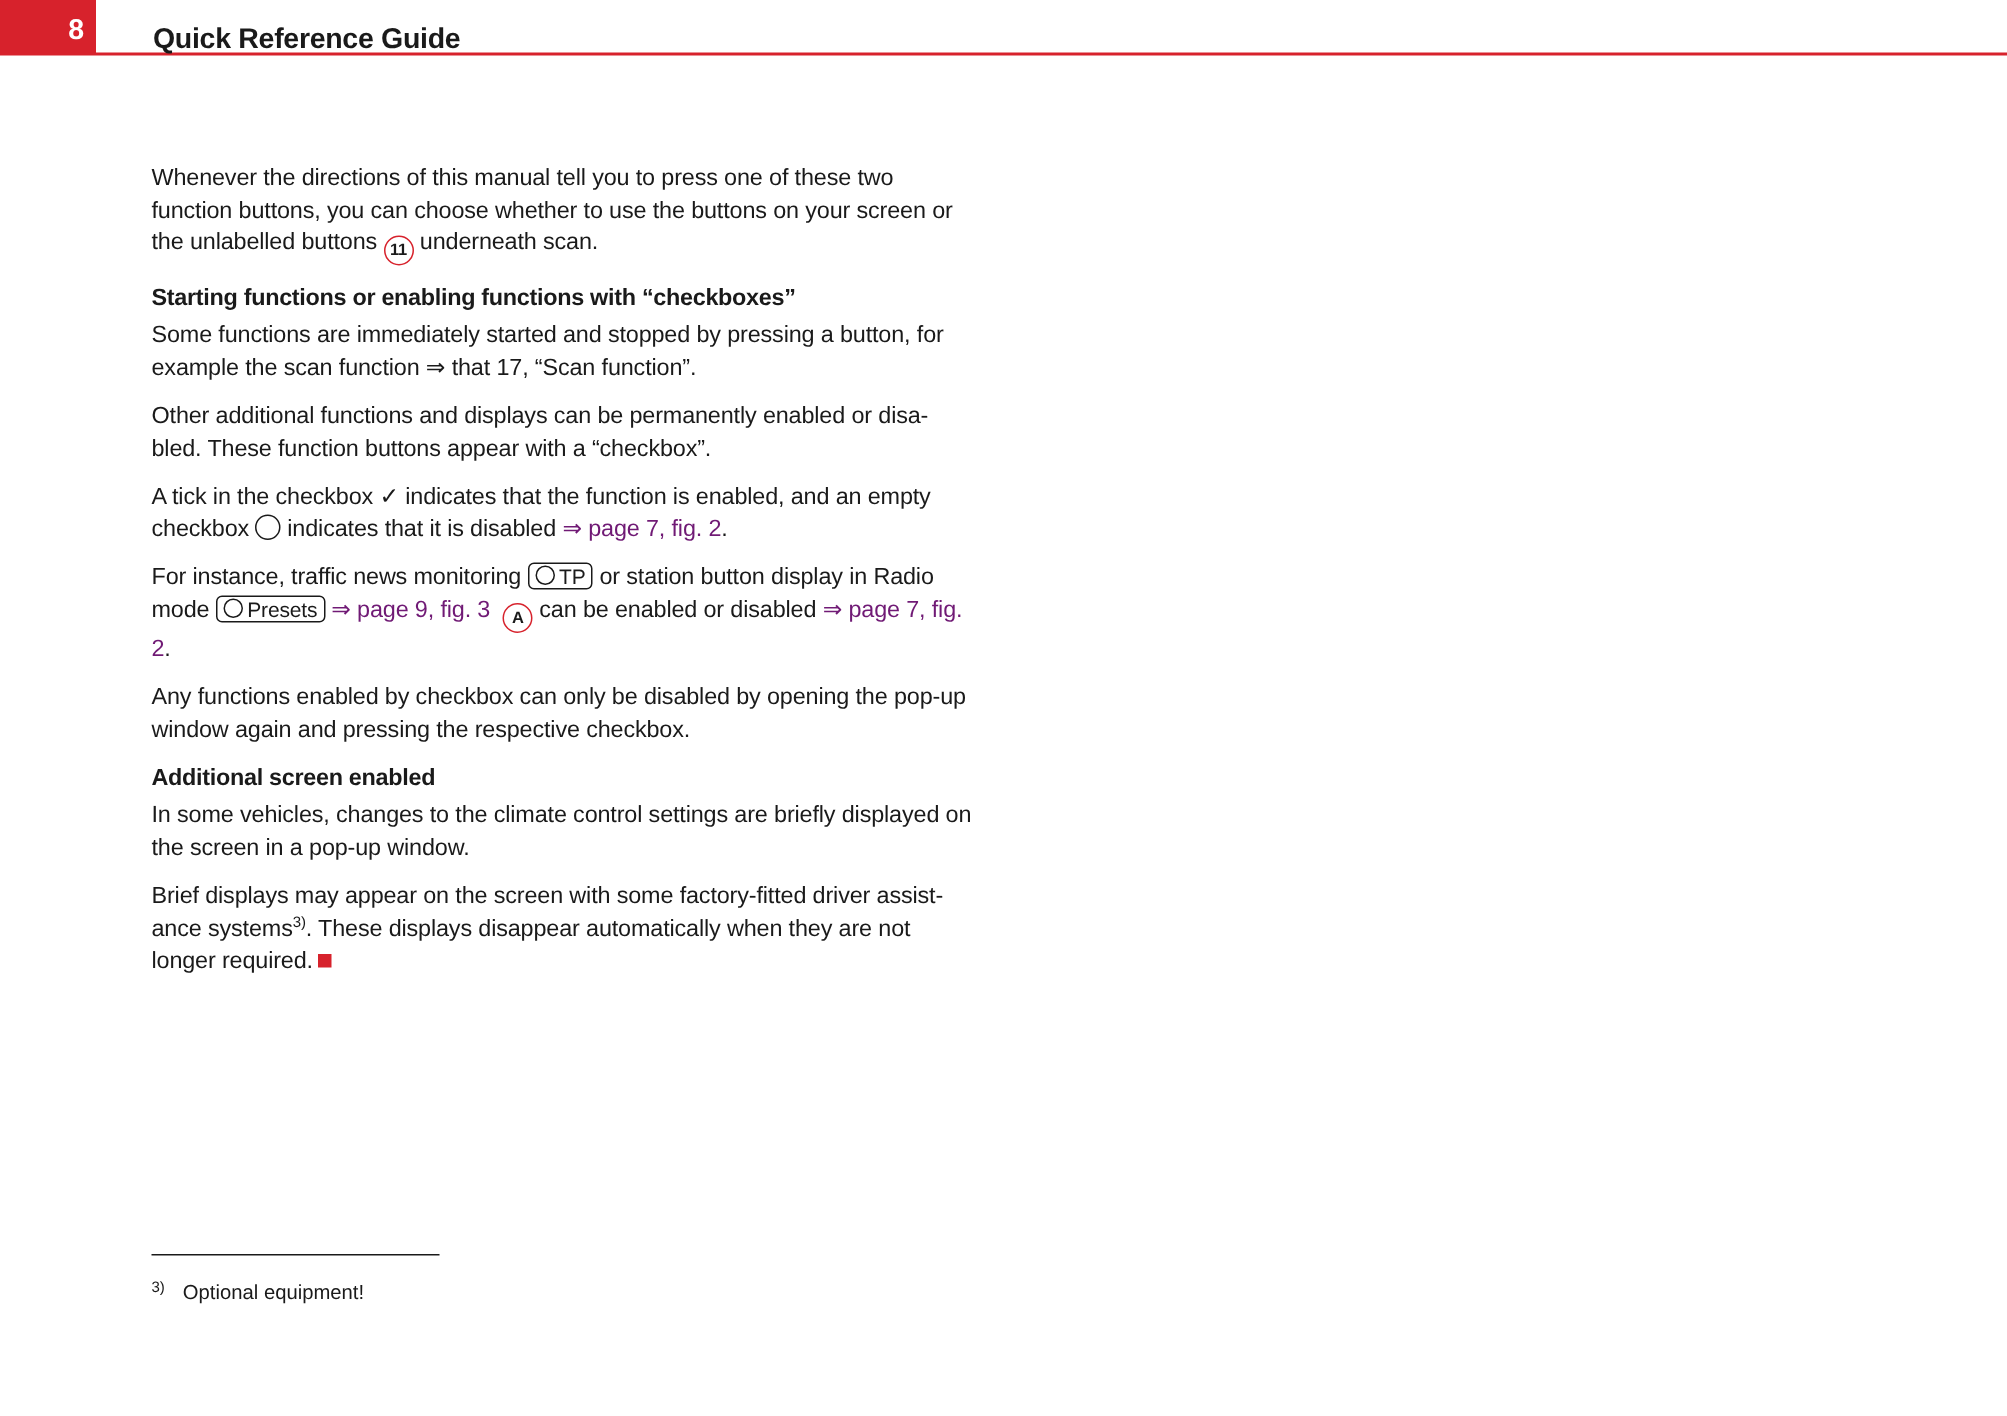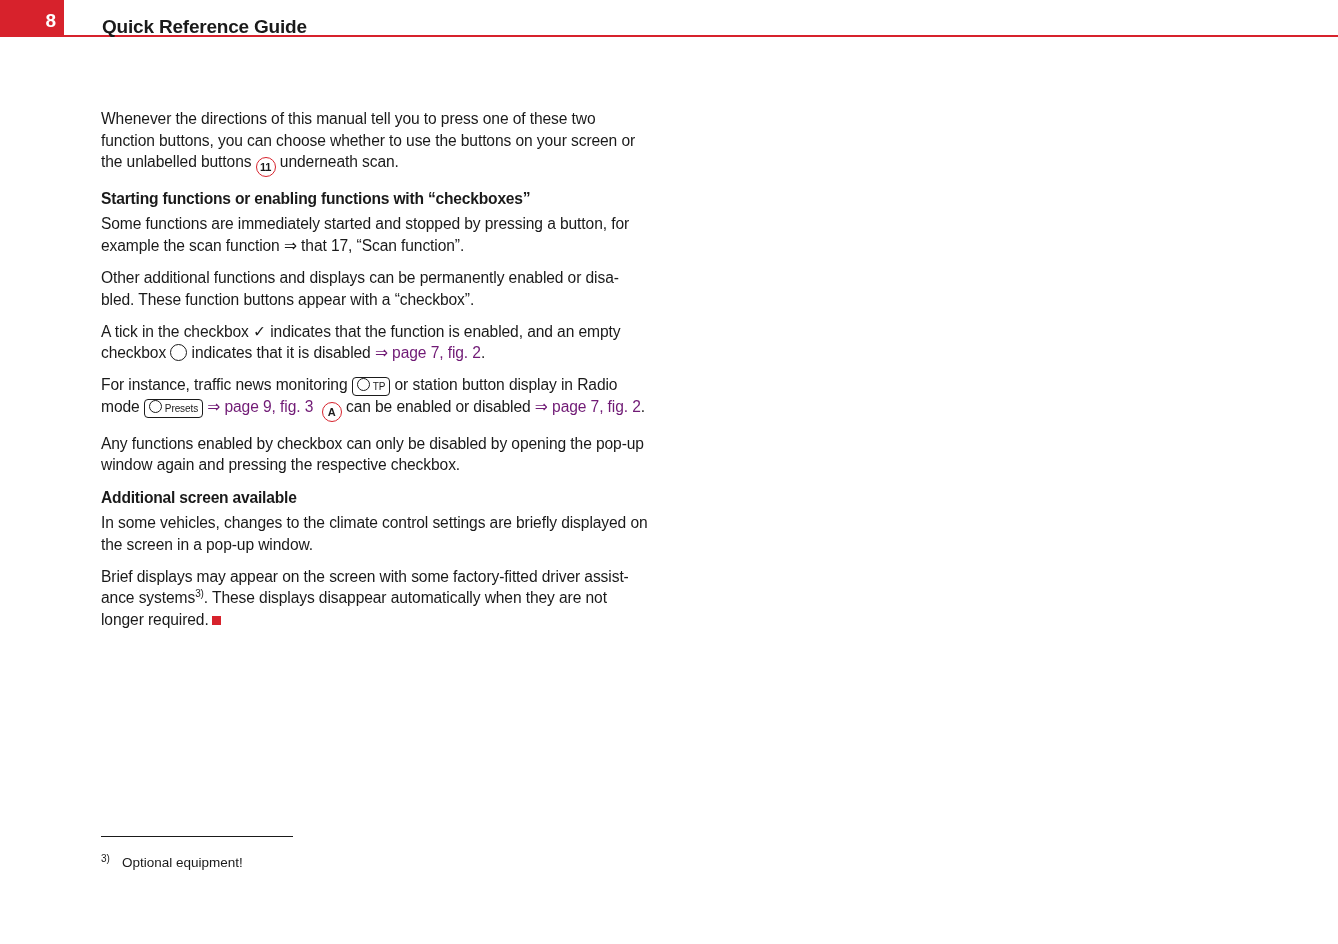--- a/index.html
+++ b/index.html
@@ -39,21 +39,21 @@
     display: inline-block; width: 18px; height: 18px; border: 1.6px solid #d7222c;
     border-radius: 50%; font-size: 11px; font-weight: bold; line-height: 18px;
     text-align: center; color: #1a1a1a; vertical-align: -4px; box-sizing: content-box;
   }
   .empty-circle {
     display: inline-block; width: 15px; height: 15px; border: 1.6px solid #1a1a1a;
     border-radius: 50%; vertical-align: -3px;
   }
   .btn-box {
     display: inline-block; border: 1px solid #1a1a1a; border-radius: 4px;
-    padding: 0 4px; line-height: 16px; font-size: 10px; vertical-align: 0px;
+    padding: 0 4px; line-height: 16px; font-size: 14px; vertical-align: 0px;
   }
   .btn-box .mini-circle {
     display: inline-block; width: 11px; height: 11px; border: 1.2px solid #1a1a1a;
     border-radius: 50%; vertical-align: -1px; margin-right: 3px;
   }
   .end-square {
     display: inline-block; width: 9px; height: 9px; background: #d7222c;
     vertical-align: 0px; margin-left: 3px;
   }
   sup { font-size: 10px; line-height: 0; }
@@ -85,21 +85,21 @@
   </p>
   <p>Other additional functions and displays can be permanently enabled or disa-bled. These function buttons appear with a “checkbox”.</p>
   <p>
     <span>A tick in the checkbox </span><span style="font-weight:bold;">✓</span><span> indicates that the function is enabled, and an empty checkbox </span><span class="empty-circle"></span><span> indicates that it is disabled </span><span class="red">⇒ page 7, fig. 2</span><span>.</span>
   </p>
   <p>
     <span>For instance, traffic news monitoring </span><span class="btn-box"><span class="mini-circle"></span><span>TP</span></span><span> or station button display in Radio mode </span><span class="btn-box"><span class="mini-circle"></span><span>Presets</span></span><span class="red"> ⇒ page 9, fig. 3</span>&nbsp;&nbsp;<span class="circle-num">A</span><span> can be enabled or disabled </span><span class="red">⇒ page 7, fig. 2</span><span>.</span>
   </p>
   <p>Any functions enabled by checkbox can only be disabled by opening the pop-up window again and pressing the respective checkbox.</p>
 
-  <h3>Additional screen available</h3>
+  <h3>Additional screen enabled</h3>
   <p>In some vehicles, changes to the climate control settings are briefly displayed on the screen in a pop-up window.</p>
   <p>
     <span>Brief displays may appear on the screen with some factory-fitted driver assist-ance systems</span><sup>3)</sup><span>. These displays disappear automatically when they are not longer required.</span><span class="end-square"></span>
   </p>
 </div>
 
 <div class="footnote-rule"></div>
 <div class="footnote">
   <span class="fn-mark">3)</span><span>Optional equipment!</span>
 </div>

